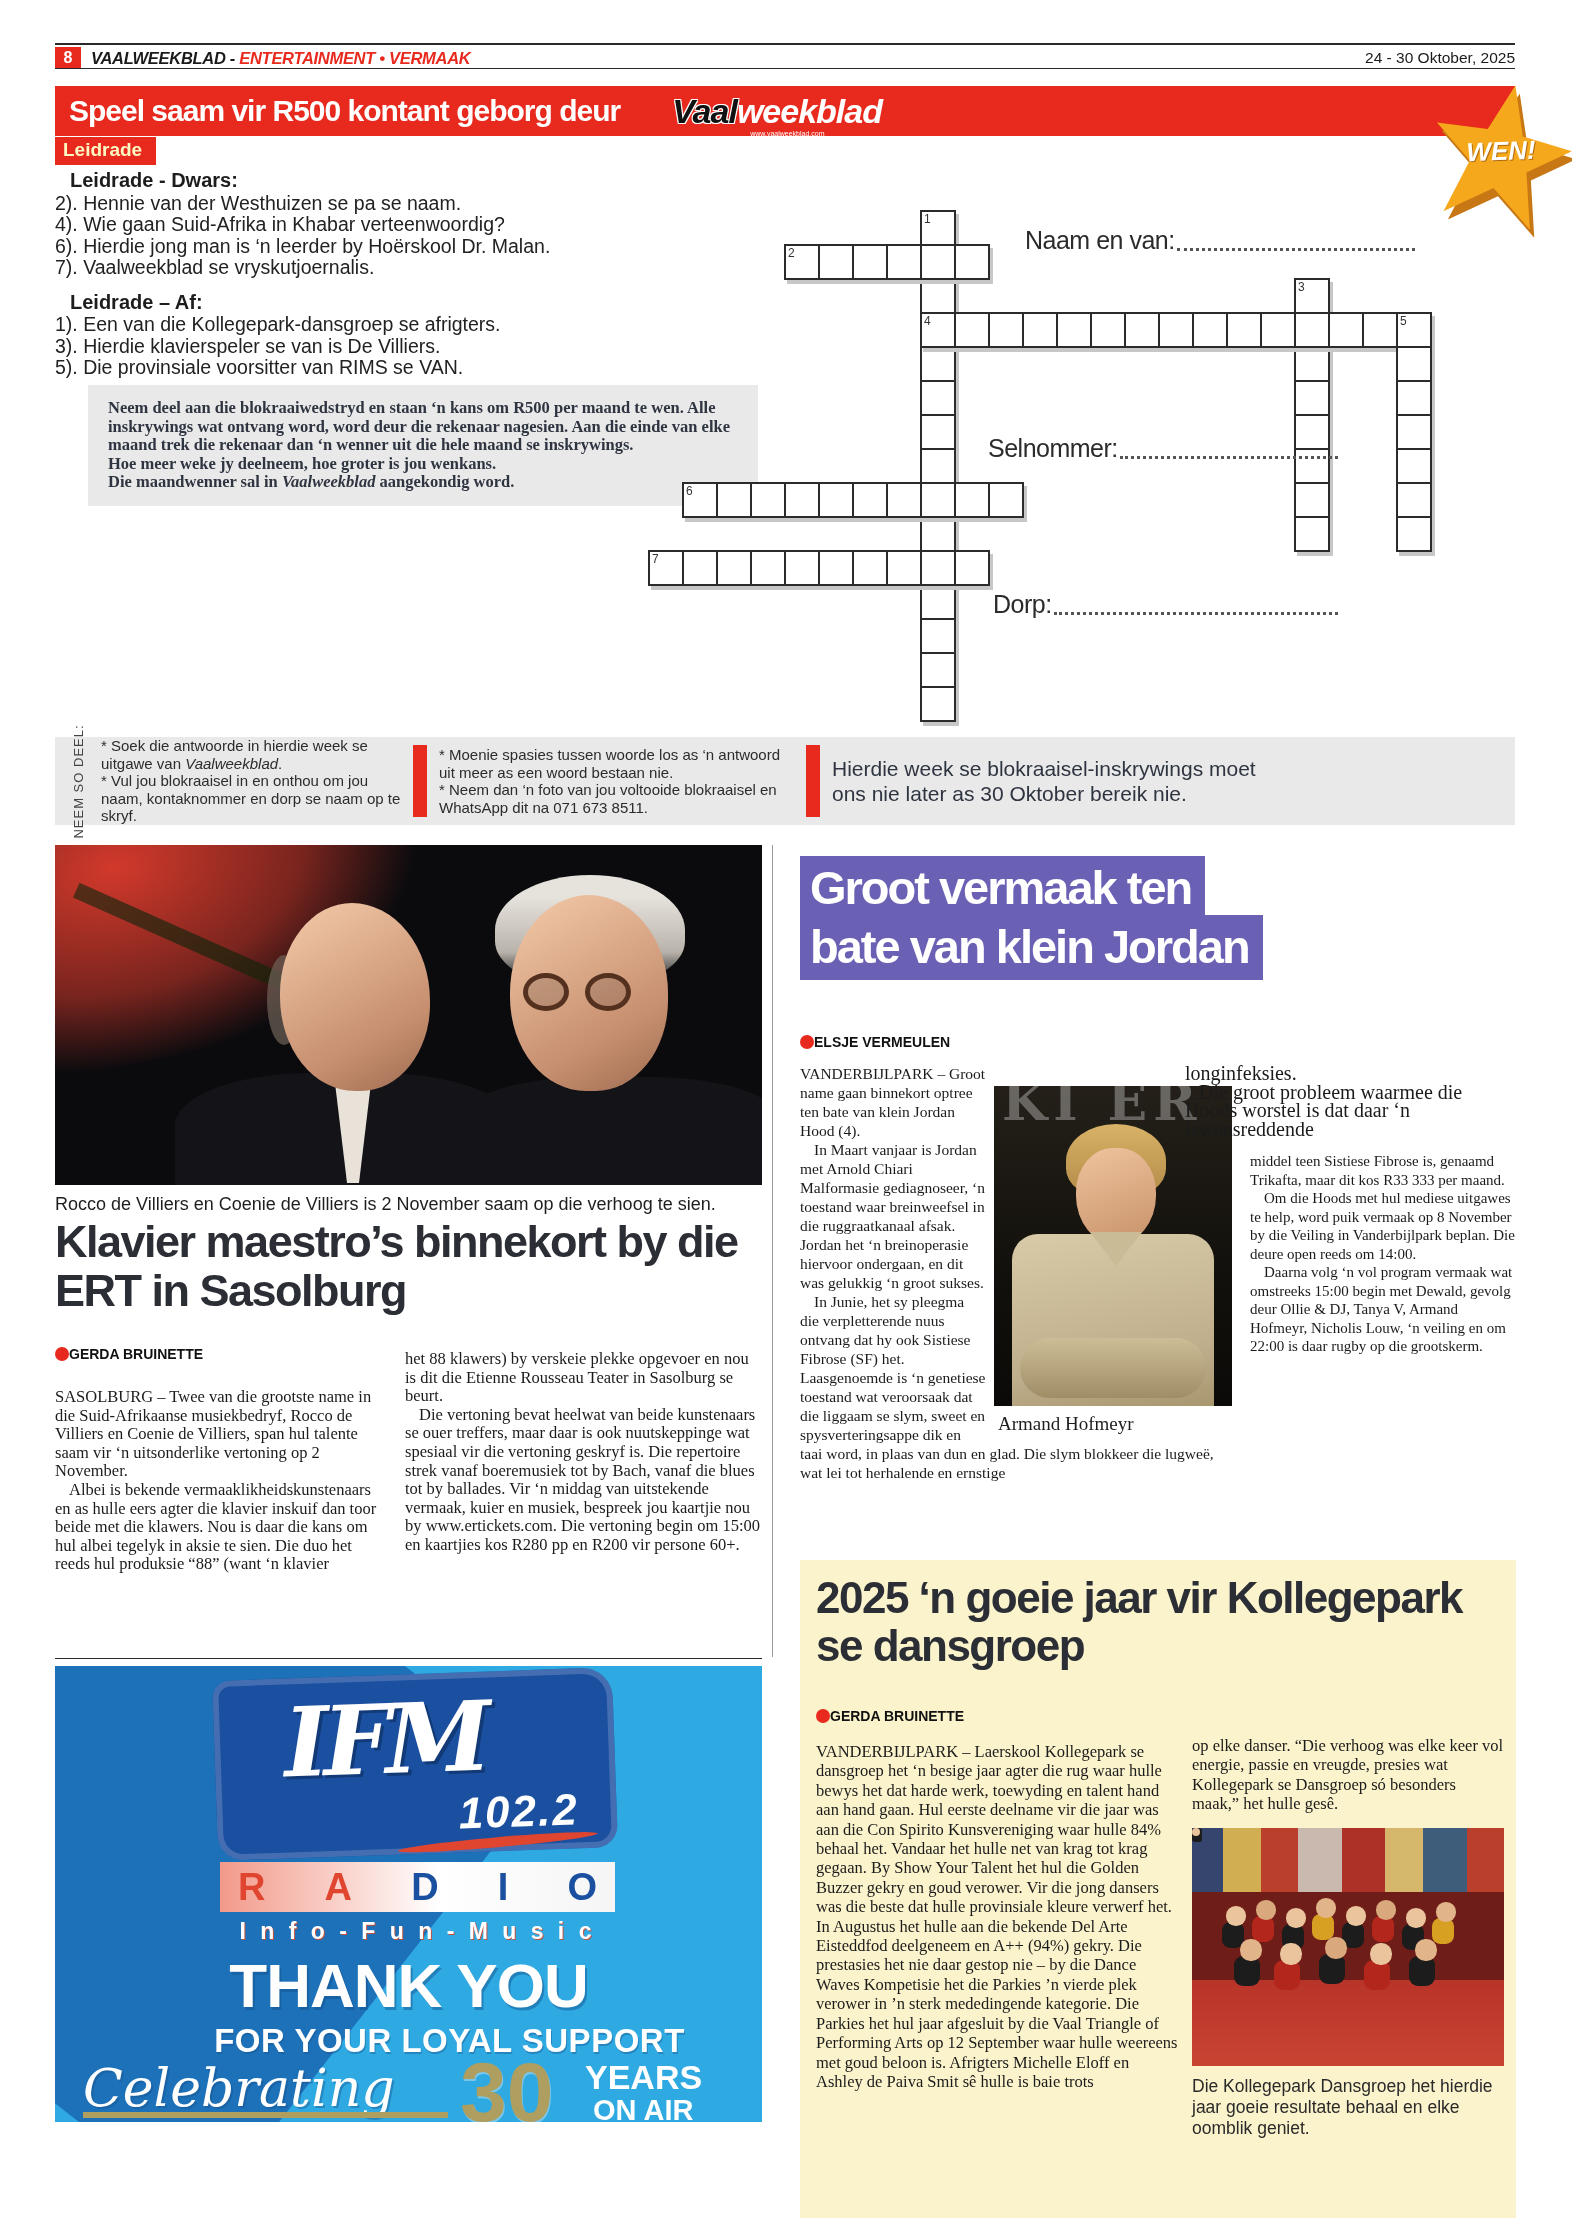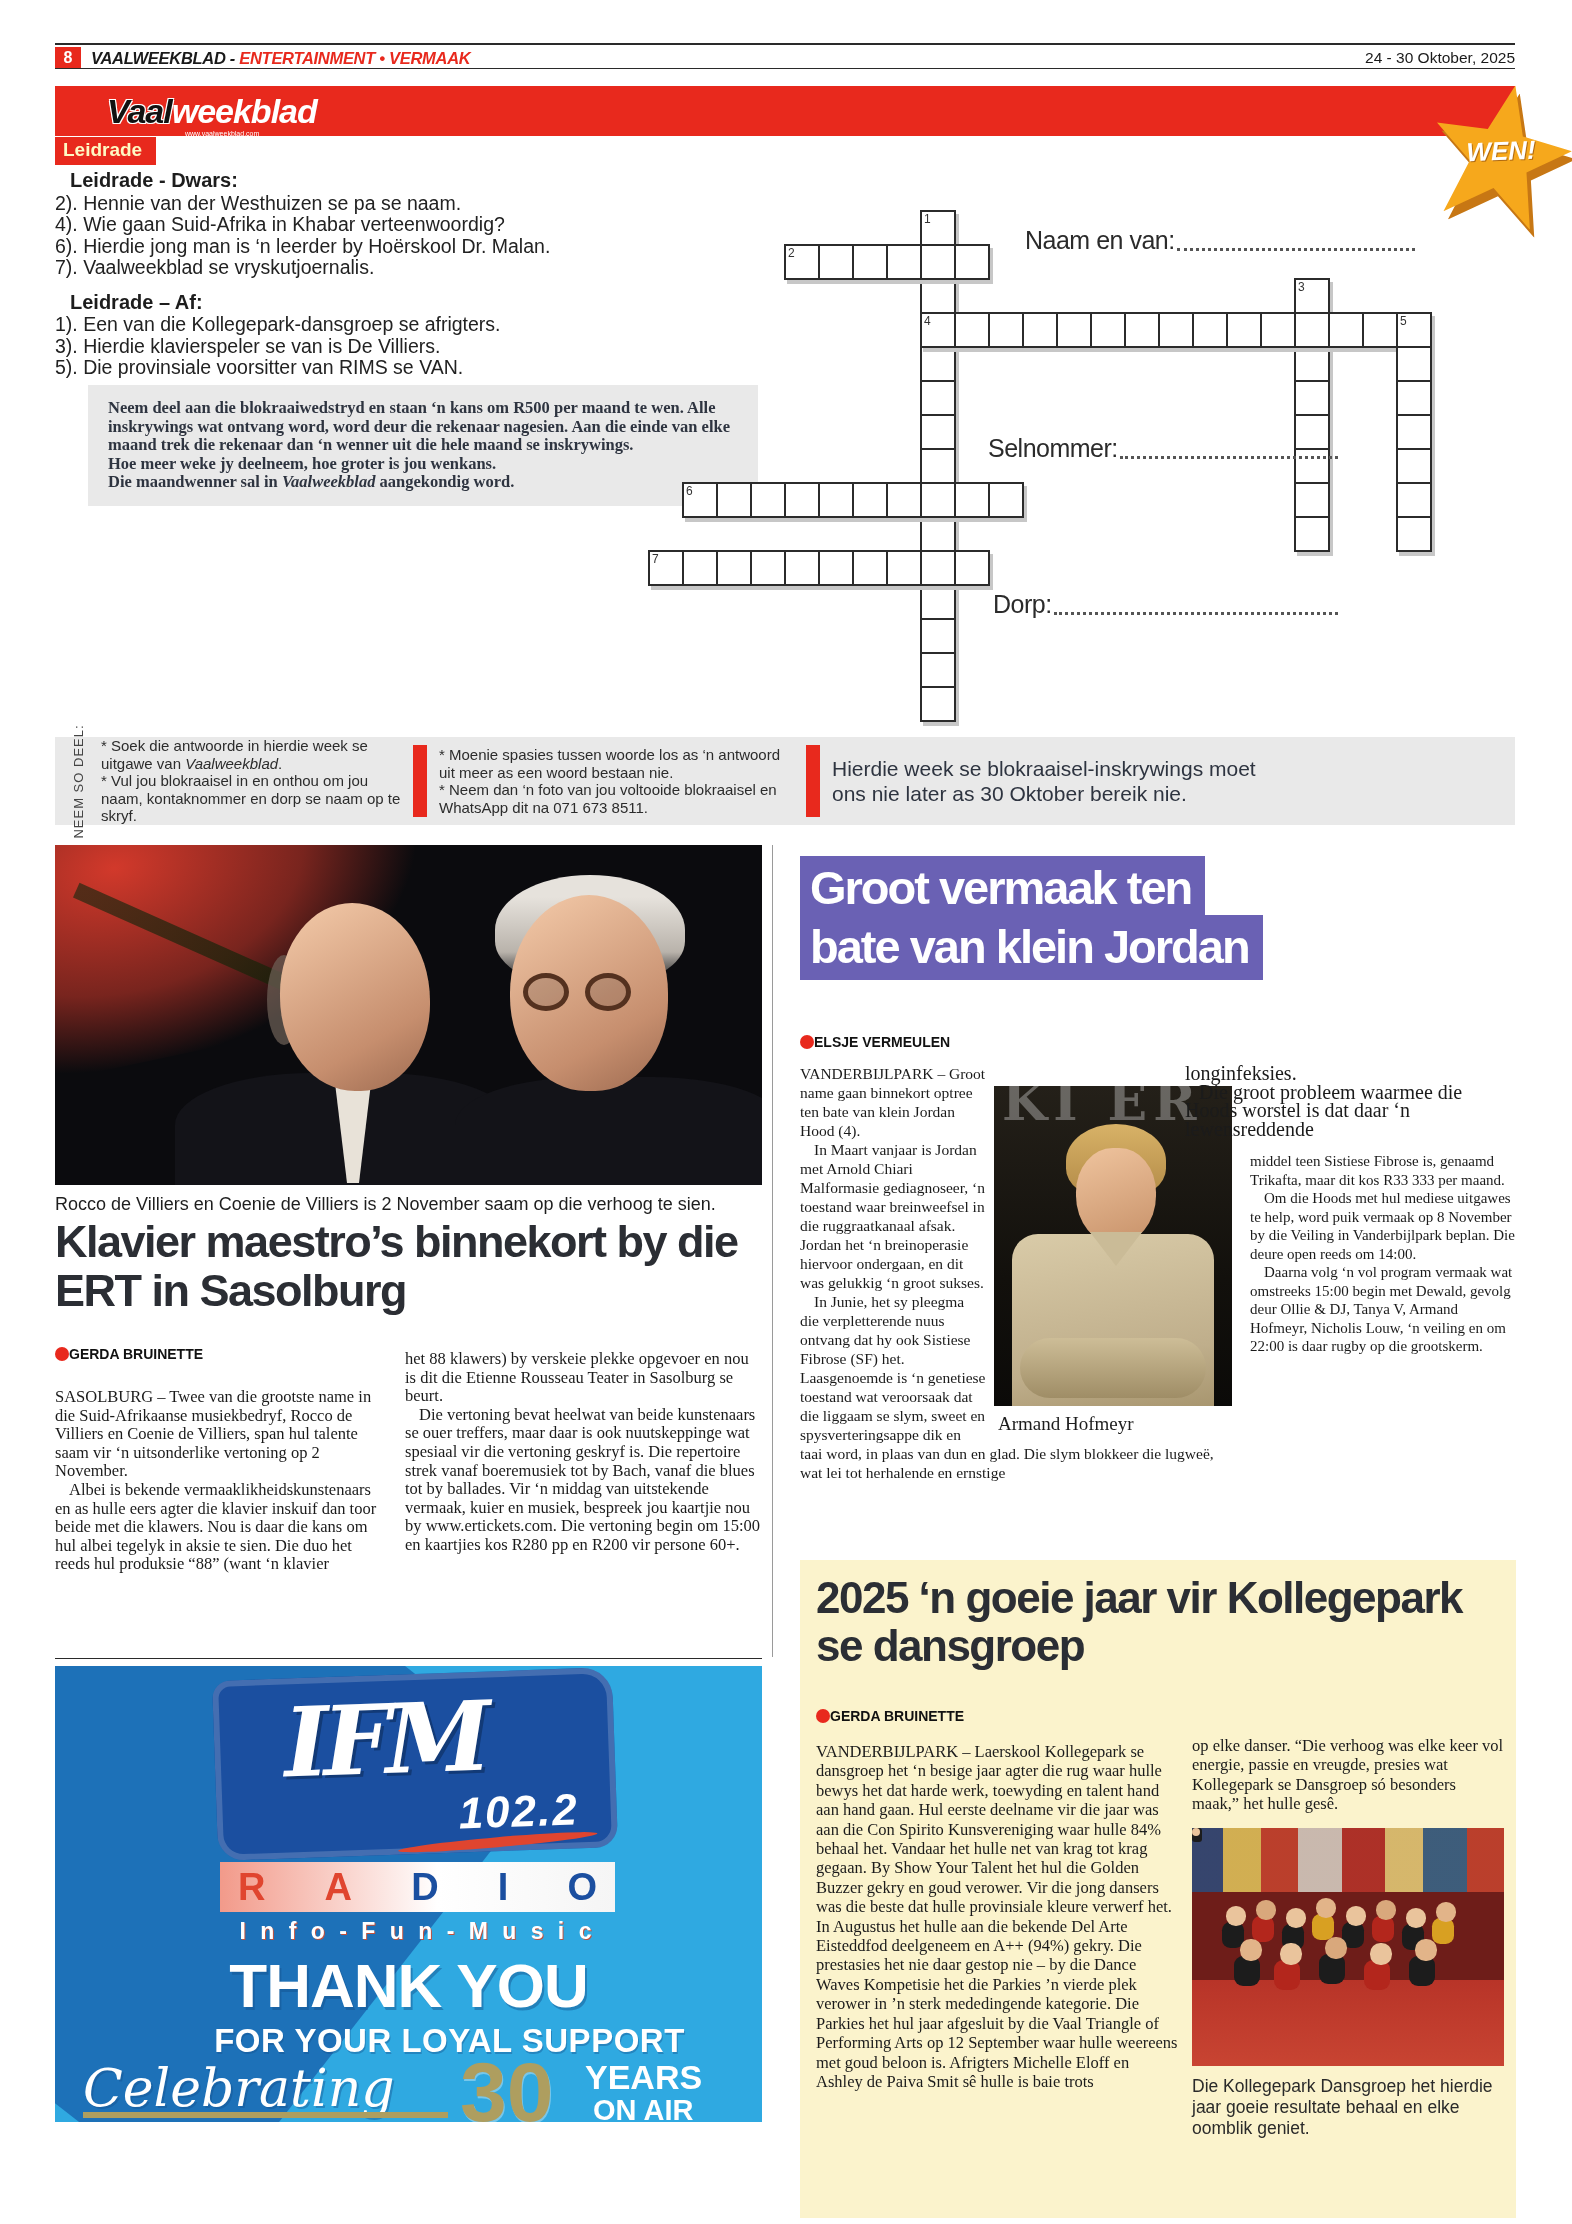--- a/index.html
+++ b/index.html
@@ -150,20 +150,21 @@
 
   <div class="rule" style="left:55px;top:43px;width:1460px;height:2px;"></div>
   <div class="masthead">
     <div class="pageno">8</div>
     <div class="mast-title"><span>VAALWEEKBLAD - </span><span class="red">ENTERTAINMENT</span><span class="red"> • </span><span class="red">VERMAAK</span></div>
     <div class="mast-date">24 - 30 Oktober, 2025</div>
   </div>
   <div class="rule" style="left:55px;top:68px;width:1460px;height:1px;"></div>
 
   <div class="banner">
+    <div class="banner-text">Speel saam vir R500 kontant geborg deur</div>
     <div class="logo">
       <span class="logo-vaal">Vaal</span><span class="logo-weekblad">weekblad</span>
       <div class="logo-url">www.vaalweekblad.com</div>
     </div>
   </div>
 
   <div class="wen-star">
     <div class="star-shadow"></div>
     <div class="star-body"></div>
     <div class="wen-label">WEN!</div>

